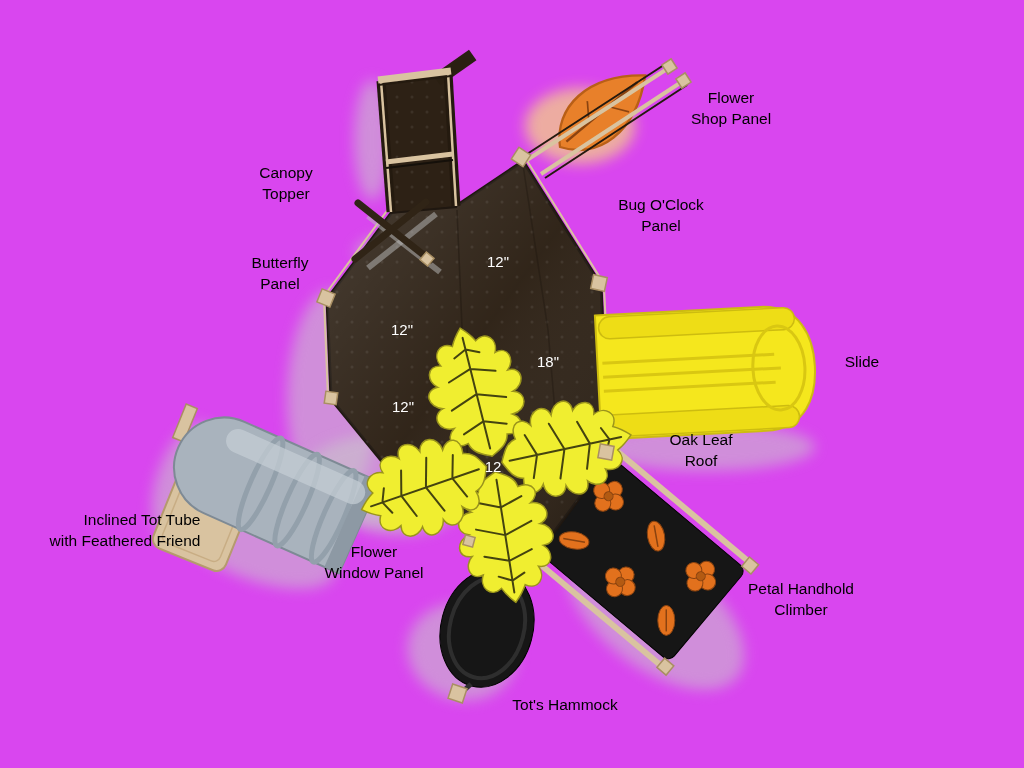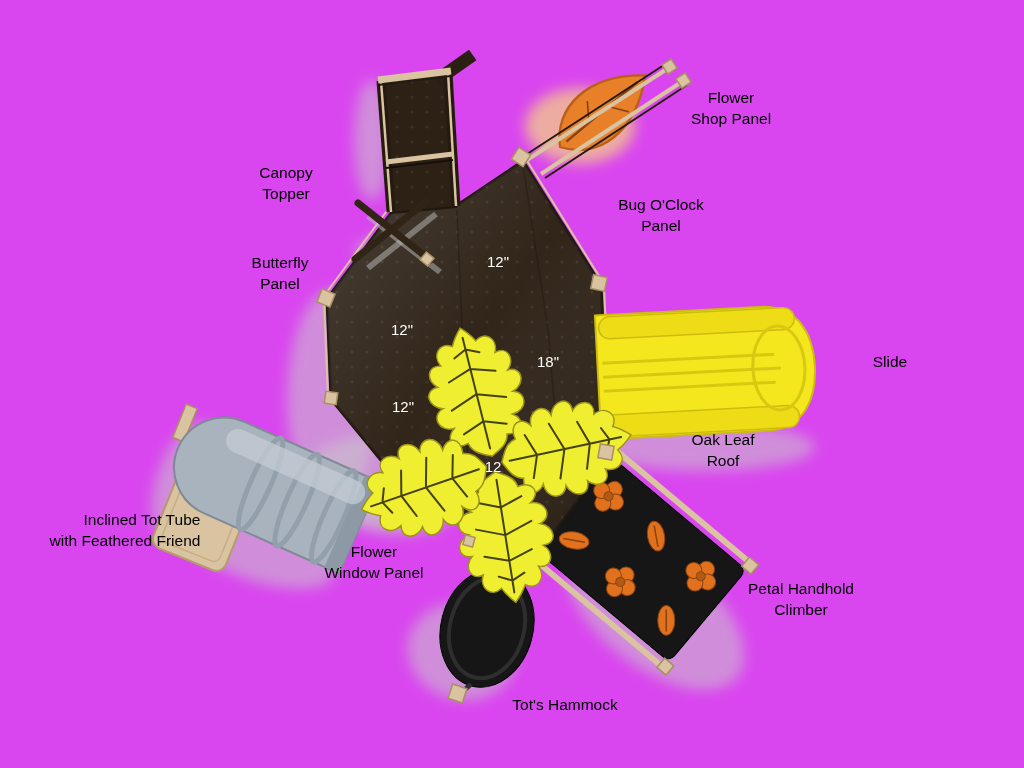--- a/index.html
+++ b/index.html
@@ -203,22 +203,22 @@
 </svg>
 
 <div class="lbl" style="left:731px; top:109px;">Flower
 Shop Panel</div>
 <div class="lbl" style="left:286px; top:184px;">Canopy
 Topper</div>
 <div class="lbl" style="left:661px; top:216px;text-align:center;">Bug O'Clock
 Panel</div>
 <div class="lbl" style="left:280px; top:274px;">Butterfly
 Panel</div>
-<div class="lbl" style="left:862px; top:362px;margin-left:28px;">Slide</div>
-<div class="lbl" style="left:701px; top:451px;margin-left:22px;">Oak Leaf
+<div class="lbl" style="left:862px; top:362px;">Slide</div>
+<div class="lbl" style="left:701px; top:451px;">Oak Leaf
 Roof</div>
 <div class="lbl" style="left:125px; top:531px;text-align:right;">Inclined Tot Tube
 with Feathered Friend</div>
 <div class="lbl" style="left:374px; top:563px;">Flower
 Window Panel</div>
 <div class="lbl" style="left:801px; top:600px;">Petal Handhold
 Climber</div>
 <div class="lbl" style="left:565px; top:705px;">Tot's Hammock</div>
 
 <div class="decklbl" style="left:498px; top:261px;">12"</div>

